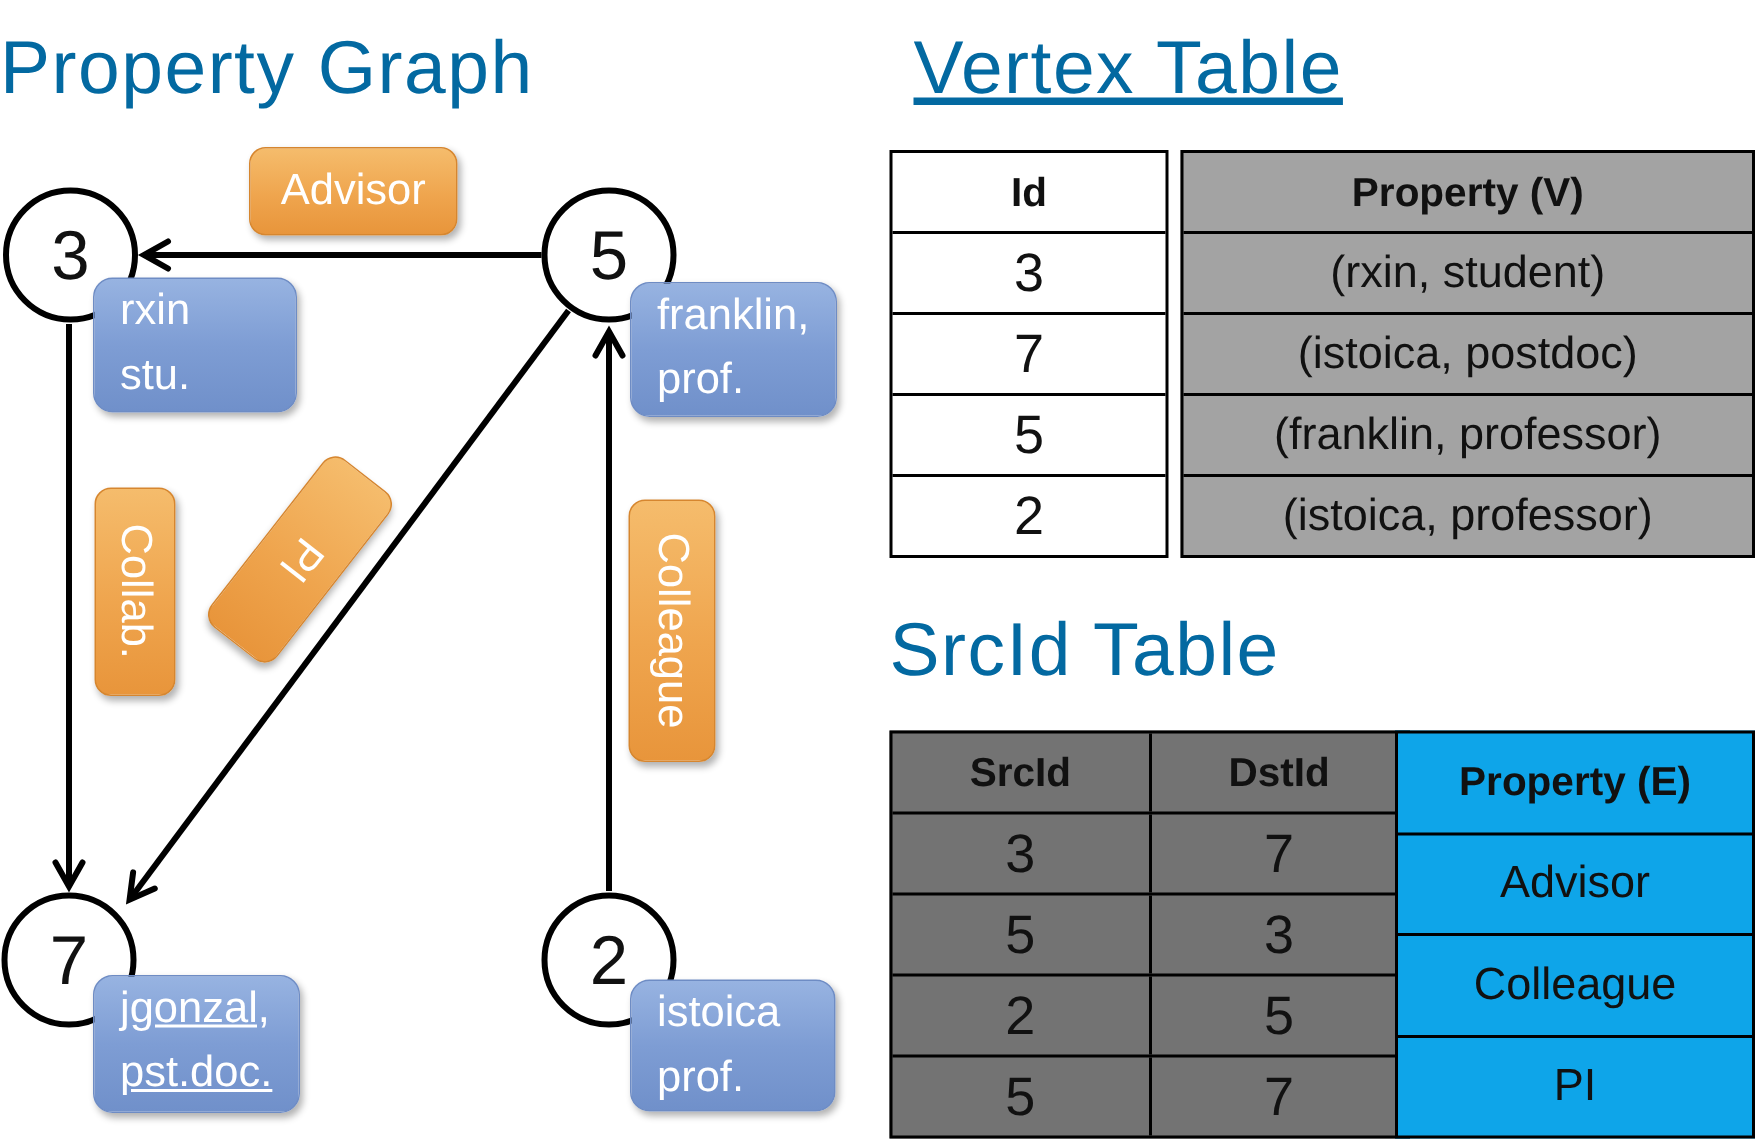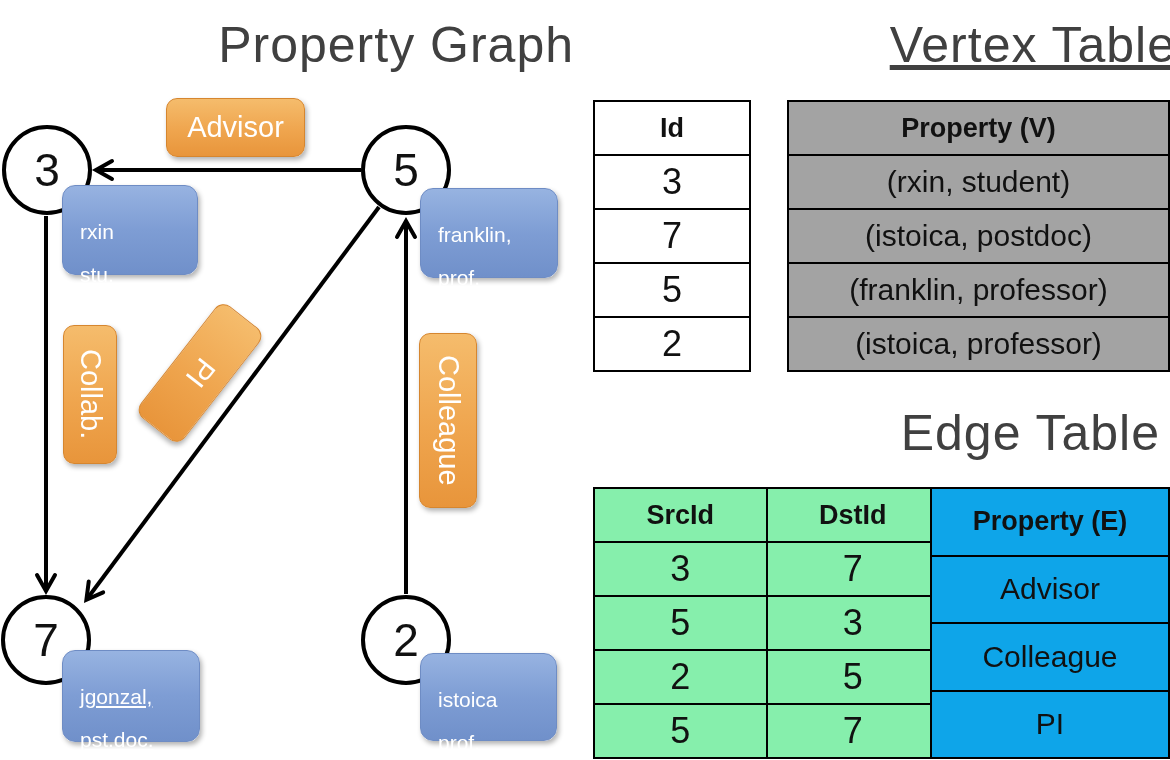--- a/index.html
+++ b/index.html
@@ -11,24 +11,24 @@
   }
   .canvas {
     position: relative;
     width: 1170px;
     height: 760px;
     background: #ffffff;
     overflow: hidden;
   }
   .title {
     position: absolute;
-    text-align: right;
+    text-align: left;
     font-size: 50px;
     letter-spacing: 1px;
-    color: #404040;
+    color: #0369a1;
     white-space: nowrap;
   }
   #graph-svg { position: absolute; left: 0; top: 0; }
 
   .node {
     position: absolute;
     width: 90px;
     height: 90px;
     border: 4.5px solid #000;
     border-radius: 50%;
@@ -41,23 +41,23 @@
     color: #111;
     z-index: 3;
   }
   .vprop {
     position: absolute;
     background: linear-gradient(to bottom, #97B3E1 0%, #7E9DD4 50%, #7090CA 100%);
     border: 1.5px solid #6E8CC4;
     border-radius: 13px;
     box-shadow: 2px 3px 5px rgba(0,0,0,0.3);
     color: #fff;
-    font-size: 21px;
+    font-size: 29px;
     line-height: 43px;
-    padding: 24px 0 0 17px;
+    padding: 0 0 0 17px;
     box-sizing: border-box;
     z-index: 4;
   }
   .eprop {
     position: absolute;
     background: linear-gradient(to bottom, #F5BC6C 0%, #EFA54E 55%, #E8953B 100%);
     border: 1.5px solid #D6862F;
     border-radius: 11px;
     box-shadow: 2px 3px 5px rgba(0,0,0,0.3);
     color: #fff;
@@ -141,39 +141,39 @@
     <div>prof.</div>
   </div>
 
   <div class="eprop" style="left:166px; top:98px; width:139px; height:59px;">Advisor</div>
   <div class="eprop vertical" style="left:63px; top:325px; width:54px; height:139px;">Collab.</div>
   <div class="eprop vertical" style="left:172px; top:302px; width:56px; height:142px; transform:rotate(38deg);">PI</div>
   <div class="eprop vertical" style="left:419px; top:333px; width:58px; height:175px;">Colleague</div>
 
   <div class="title" style="left:609px; top:16px; width:567px;text-decoration:underline;">Vertex Table</div>
 
-  <div class="tbl-panel" style="left:593px; top:100px; width:158px; height:272px; background:#fff;">
+  <div class="tbl-panel" style="left:593px; top:100px; width:186px; height:272px; background:#fff;">
     <div class="tbl-row hdr">Id</div>
     <div class="tbl-row num">3</div>
     <div class="tbl-row num">7</div>
     <div class="tbl-row num">5</div>
     <div class="tbl-row num">2</div>
   </div>
 
   <div class="tbl-panel" style="left:787px; top:100px; width:383px; height:272px; background:#a3a3a3;">
     <div class="tbl-row hdr">Property (V)</div>
     <div class="tbl-row">(rxin, student)</div>
     <div class="tbl-row">(istoica, postdoc)</div>
     <div class="tbl-row">(franklin, professor)</div>
     <div class="tbl-row">(istoica, professor)</div>
   </div>
 
-  <div class="title" style="left:593px; top:404px; width:567px;">Edge Table</div>
-
-  <div class="tbl-panel" style="left:593px; top:487px; width:347px; height:272px; background:#86efac;">
+  <div class="title" style="left:593px; top:404px; width:567px;">SrcId Table</div>
+
+  <div class="tbl-panel" style="left:593px; top:487px; width:347px; height:272px; background:#737373;">
     <div class="tbl-row hdr split">
       <div class="half first">SrcId</div>
       <div class="half">DstId</div>
     </div>
     <div class="tbl-row num split">
       <div class="half first">3</div>
       <div class="half">7</div>
     </div>
     <div class="tbl-row num split">
       <div class="half first">5</div>

